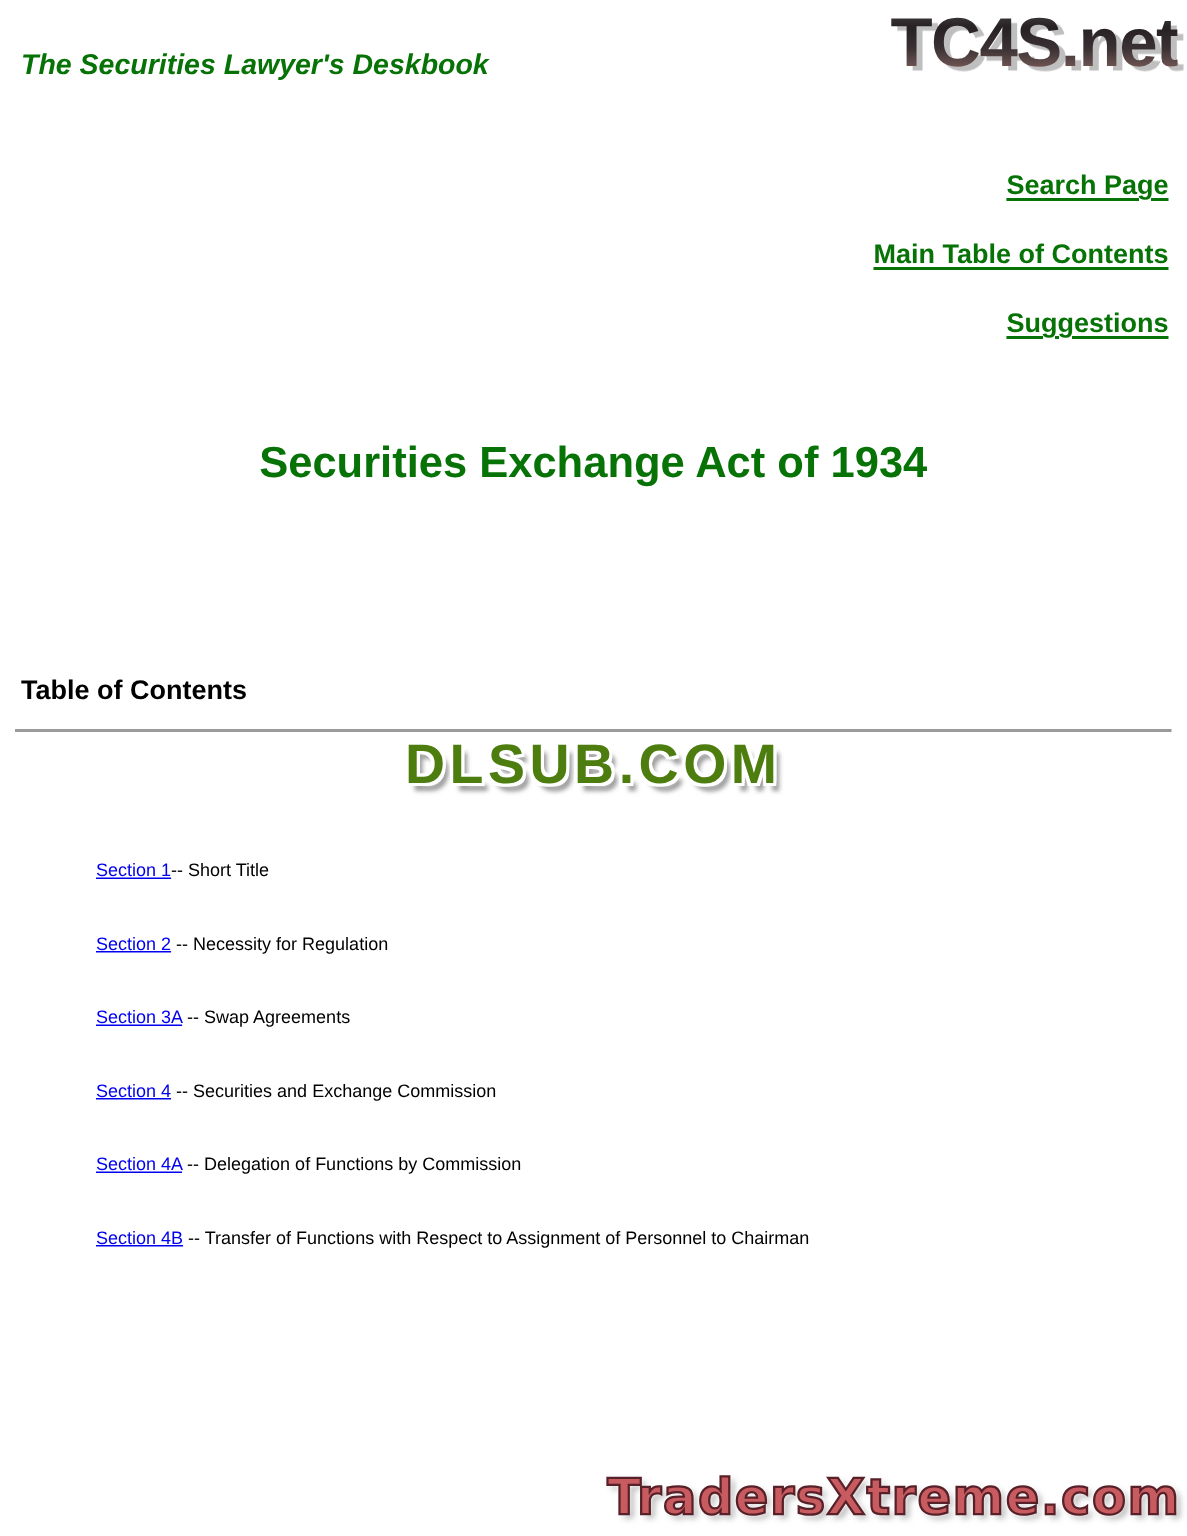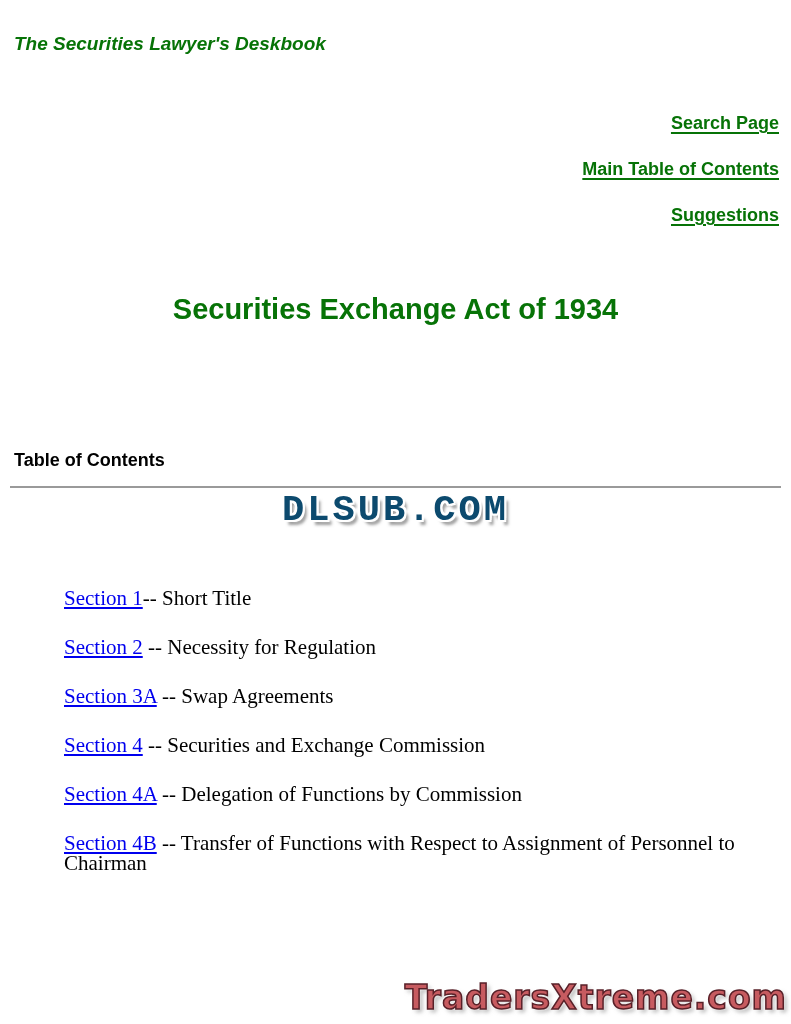--- a/index.html
+++ b/index.html
@@ -93,42 +93,42 @@
     border: 0;
     border-top: 2px solid #9a9a9a;
   }
 
   
   .dlsub-badge {
     position: absolute;
     top: 489px;
     left: 50%;
     transform: translateX(-50%);
-    font-family: Liberation Mono, monospace;
+    font-family: Liberation Sans, sans-serif;
     font-size: 37px;
     font-weight: bold;
     letter-spacing: 3px;
-    color: #0c4a6e;
+    color: #4d7c0f;
     white-space: nowrap;
     text-shadow:
       -2px -2px 0 #ffffff, 2px -2px 0 #ffffff,
       -2px  2px 0 #ffffff, 2px  2px 0 #ffffff,
        0   -2px 0 #ffffff, 0    2px 0 #ffffff,
       -2px  0   0 #ffffff, 2px  0   0 #ffffff,
        4px  5px 3px rgba(80,80,80,0.55);
   }
 
   
   .toc-list {
     position: absolute;
-    top: 588px;
+    top: 570px;
     left: 64px;
     right: 10px;
-    font-family: Liberation Serif, serif;
-    font-size: 21px;
+    font-family: Liberation Sans, sans-serif;
+    font-size: 12px;
     color: #000000;
   }
   .toc-item {
     height: 49px;
     line-height: 20px;
     white-space: nowrap;
   }
   .toc-item a {
     color: #0000EE;
     text-decoration: underline;
@@ -152,20 +152,21 @@
       3px 3px 4px rgba(120,120,120,0.6);
   }
 </style>
 </head>
 <body>
 
 <div class="page">
 
   <div class="site-title">The Securities Lawyer's Deskbook</div>
 
+  <div class="tc4s-logo">TC4S.net</div>
 
   <nav class="nav-links">
     <a href="#">Search Page</a>
     <a href="#">Main Table of Contents</a>
     <a href="#">Suggestions</a>
   </nav>
 
   <h1 class="act-title">Securities Exchange Act of 1934</h1>
 
   <h2 class="toc-heading">Table of Contents</h2>

